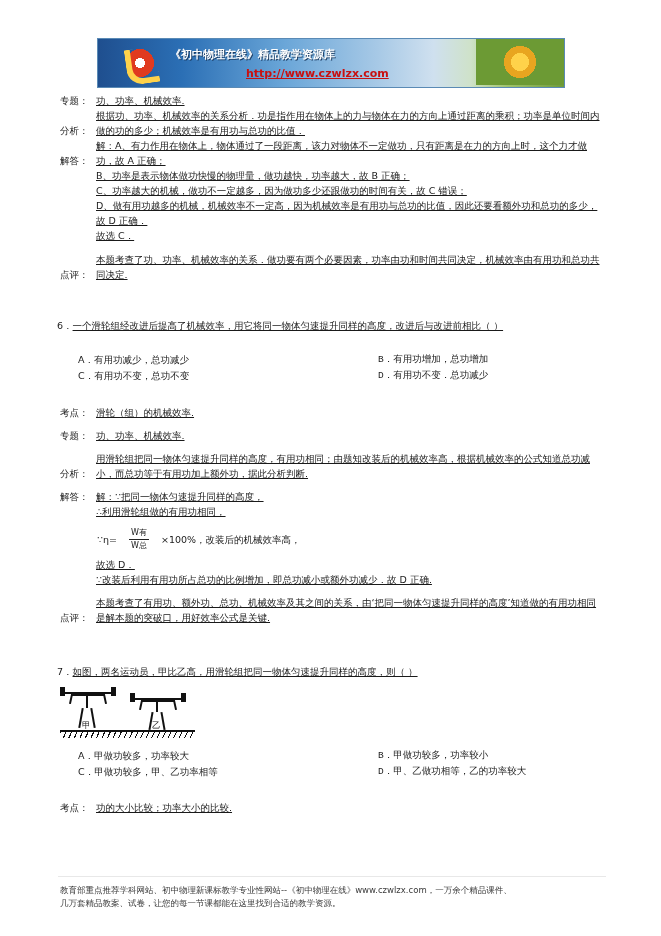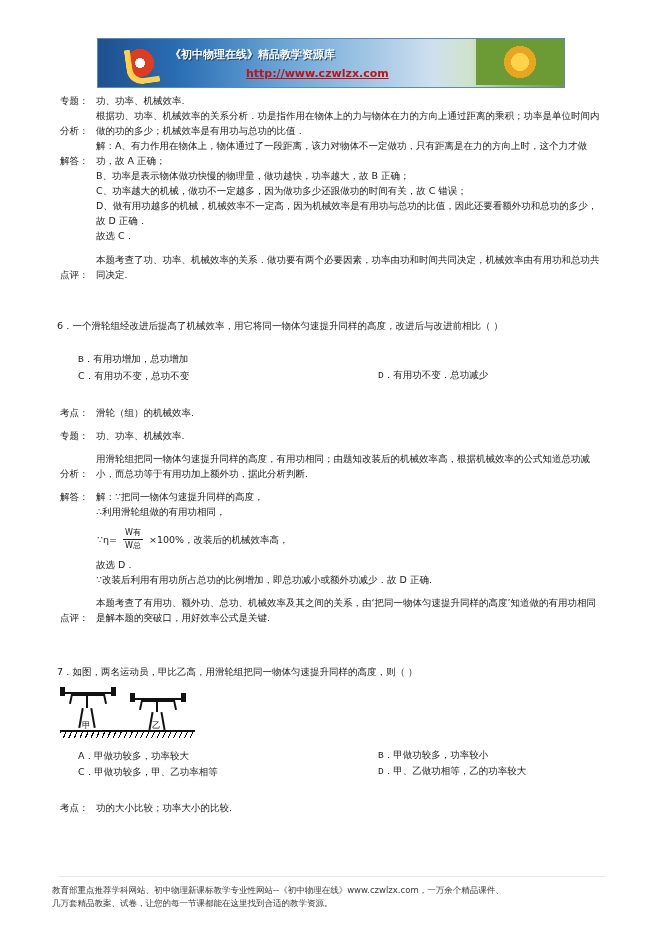--- a/index.html
+++ b/index.html
@@ -45,32 +45,32 @@
     position:absolute;left:148px;top:28px;
     font-size:11px;color:#c81010;font-weight:bold;
     text-decoration:underline;white-space:nowrap;
   }
 
   
   .blk{position:absolute;line-height:15px;}
   .lbl{font-weight:normal;}
   .row{display:flex;align-items:flex-end;}
   .row .tag{flex:0 0 auto;white-space:nowrap;}
-  .row .txt{flex:1 1 auto;}
+  .row .txt{flex:1 1 auto;text-decoration:underline;}
 
   .q-head{font-weight:normal;}
   .opts{position:absolute;width:520px;}
   .opt-row{display:flex;width:100%;line-height:16px;}
   .opt-a{flex:0 0 300px;}
   .opt-b{flex:1 1 auto;font-family:Liberation Mono, monospace;}
 
   .formula{
     position:absolute;display:flex;align-items:center;line-height:12px;
   }
-  .frac{display:inline-block;text-align:center;vertical-align:middle;margin:0 6px;}
+  .frac{display:inline-block;text-align:center;vertical-align:middle;margin:0 12px;}
   .frac .num{display:block;border-bottom:1px solid #222;padding:0 2px;font-size:8px;}
   .frac .den{display:block;padding:0 2px;font-size:8px;}
 
   
   .figure{position:absolute;left:60px;top:690px;width:135px;height:48px;}
   .ground{position:absolute;left:0;top:40px;width:135px;height:2px;background:#111;}
   .hatch{position:absolute;left:0;top:42px;width:135px;height:6px;
     background:repeating-linear-gradient(115deg,#111 0 1px,transparent 1px 5px);}
   .lifter{position:absolute;top:0;width:56px;height:42px;}
   .bar{position:absolute;left:2px;top:2px;width:52px;height:2px;background:#111;}
@@ -78,21 +78,21 @@
   .body-v{position:absolute;left:26px;top:4px;width:2px;height:14px;background:#111;}
   .arm-l{position:absolute;left:10px;top:4px;width:2px;height:10px;background:#111;transform:rotate(12deg);}
   .arm-r{position:absolute;left:44px;top:4px;width:2px;height:10px;background:#111;transform:rotate(-12deg);}
   .shoulder{position:absolute;left:11px;top:4px;width:34px;height:2px;background:#111;}
   .leg-l{position:absolute;left:20px;top:18px;width:2px;height:20px;background:#111;transform:rotate(10deg);}
   .leg-r{position:absolute;left:32px;top:18px;width:2px;height:20px;background:#111;transform:rotate(-10deg);}
   .fig-label{position:absolute;top:30px;font-size:8.5px;}
 
   
   .footer{
-    position:absolute;left:52px;top:884px;width:545px;
+    position:absolute;left:60px;top:884px;width:545px;
     font-size:8.5px;color:#3a3a3a;line-height:13px;
     border-top:0;
   }
   .sep{position:absolute;left:58px;top:876px;width:548px;height:1px;background:#e8e8e8;}
 </style>
 </head>
 <body>
 
 <div class="page">
 
@@ -140,20 +140,21 @@
 
   <div class="blk" style="left:57px;top:318px;width:548px;">
     <div class="row">
       <div class="tag q-head">6．</div>
       <div class="txt q-head">一个滑轮组经改进后提高了机械效率，用它将同一物体匀速提升同样的高度，改进后与改进前相比（          ）</div>
     </div>
   </div>
 
   <div class="opts" style="left:78px;top:352px;">
     <div class="opt-row">
+      <div class="opt-a">A．有用功减少，总功减少</div>
       <div class="opt-b">B．有用功增加，总功增加</div>
     </div>
     <div class="opt-row">
       <div class="opt-a">C．有用功不变，总功不变</div>
       <div class="opt-b">D．有用功不变．总功减少</div>
     </div>
   </div>
 
   <div class="blk" style="left:60px;top:405px;width:545px;">
     <div class="row">

